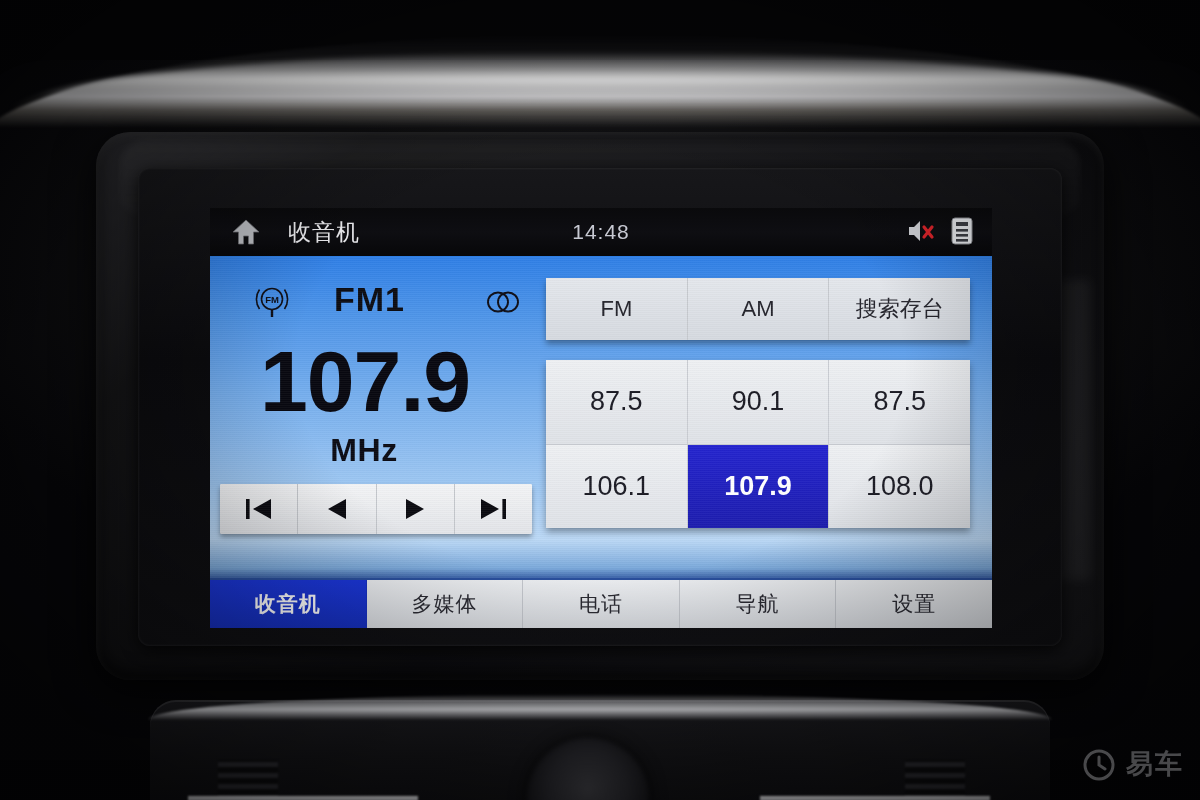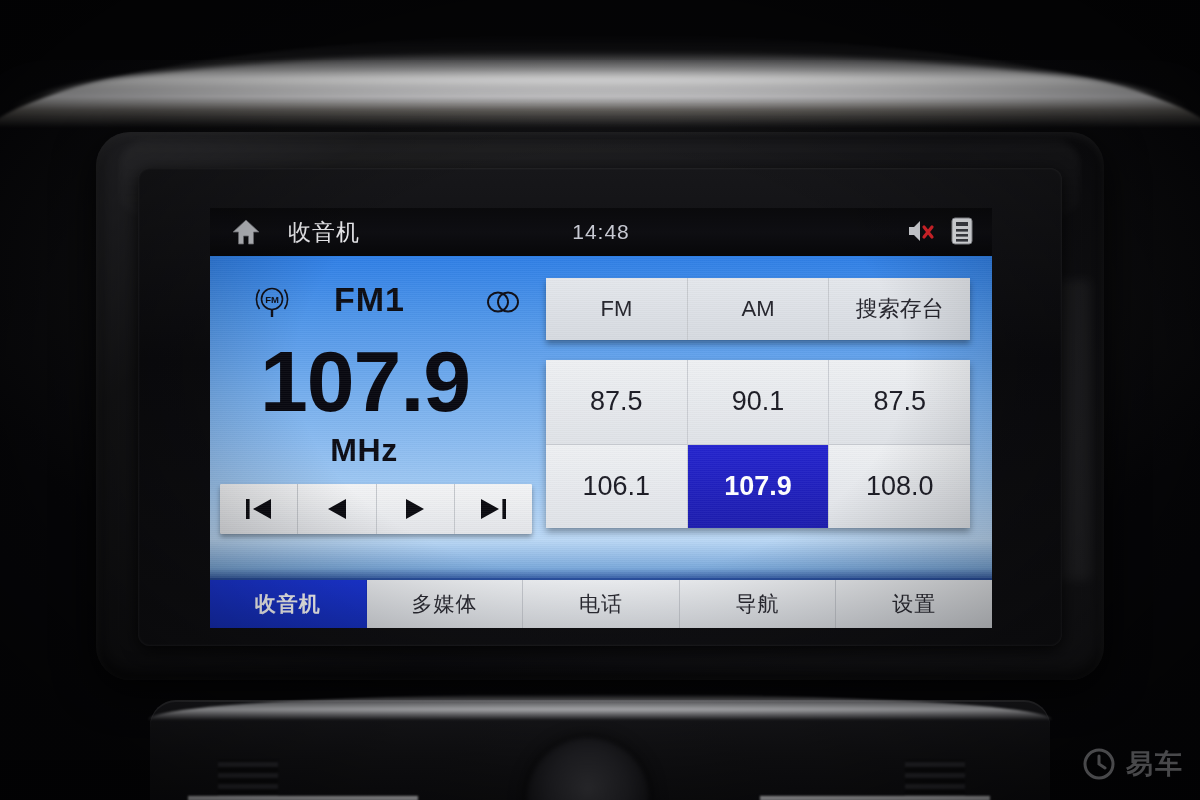--- a/index.html
+++ b/index.html
@@ -349,21 +349,21 @@
     filter: blur(1.3px);
   }
   .trim-l { left: 188px; }
   .trim-r { left: 760px; }
 
   
   .watermark {
     position: absolute;
     right: 16px; bottom: 18px;
     display: flex;
-    align-items: center;
+    align-items: flex-end;
     gap: 10px;
     opacity: 0.34;
   }
   .wm-logo { width: 34px; height: 34px; }
   .wm-text {
     font-size: 27px;
     color: #cfd0d4;
     font-family: "DejaVu Sans", "Liberation Sans", sans-serif;
     font-weight: bold;
     letter-spacing: 2px;

